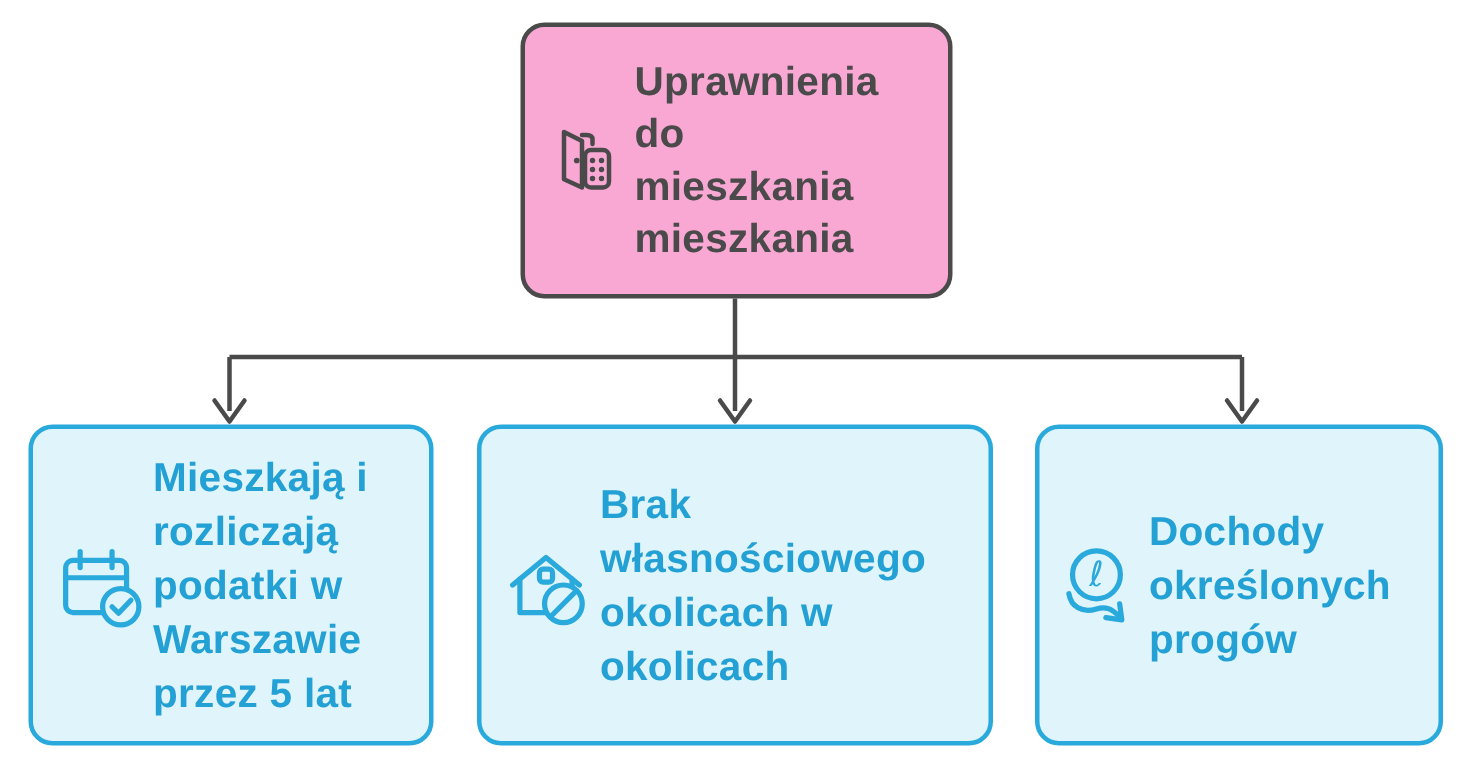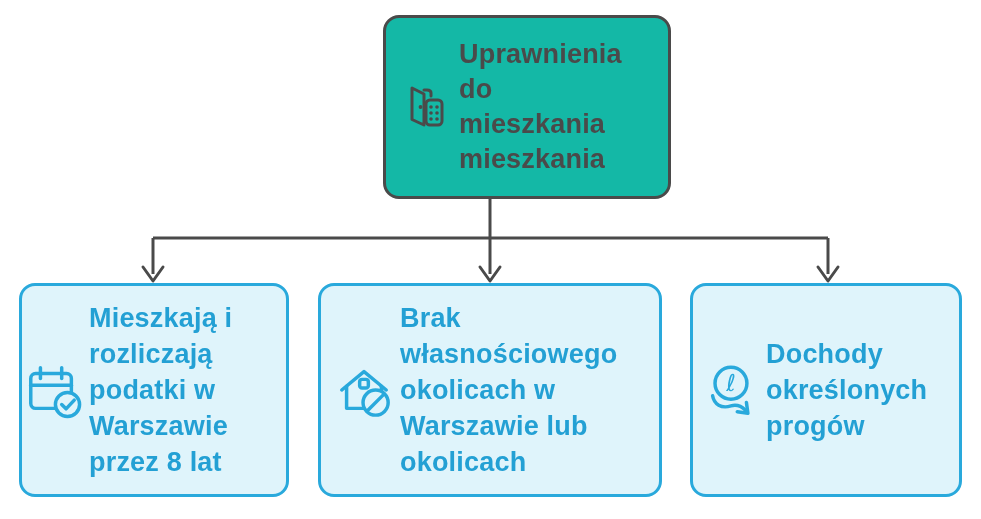--- a/index.html
+++ b/index.html
@@ -2,26 +2,26 @@
 <html><head>
 <meta charset="utf-8">
 <style>
   html,body{margin:0;padding:0;background:#ffffff;}
   body{font-family:"Liberation Sans", sans-serif;}
   .canvas{position:relative;width:981px;height:519px;background:#ffffff;overflow:hidden;}
   .connectors{position:absolute;left:0;top:0;width:981px;height:519px;pointer-events:none;}
   .node{position:absolute;box-sizing:border-box;display:flex;align-items:center;border-radius:16px;}
   .node-root{
     left:347px;top:15px;width:288px;height:184px;
-    background:#14b8a6;border:3px solid #4A4A4A;color:#4A4A4A;
-    padding-left:12px;gap:13px;margin-left:36px;
+    background:#f9a8d4;border:3px solid #4A4A4A;color:#4A4A4A;
+    padding-left:12px;gap:13px;
   }
   .node-child{
     background:#DFF4FB;border:3px solid #29A9DC;color:#23A0D4;
-    top:283px;height:214px;padding-left:2px;gap:7px;
+    top:283px;height:214px;padding-left:15px;gap:7px;
   }
   .node-child-1{left:19px;width:270px;}
   .node-child-2{left:318px;width:344px;padding-left:14px;}
   .node-child-3{left:690px;width:272px;padding-left:8px;}
   .node-label{font-size:27px;line-height:35px;font-weight:600;letter-spacing:0.2px;}
   .node-child .node-label{line-height:36px;}
   .icon{flex:0 0 auto;display:block;}
   .icon-root{width:48px;height:48px;}
   .icon-child{width:58px;height:58px;}
 </style>
@@ -78,40 +78,39 @@
         <path d="M39 7 V18"></path>
         <circle cx="45" cy="45" r="12.5" fill="#DFF4FB"></circle>
         <path d="M39 45 L43.5 49.5 L52 40.5"></path>
       </g>
     </svg>
     <div class="node-label">
         <div>Mieszkają i</div>
         <div>rozliczają</div>
         <div>podatki w</div>
         <div>Warszawie</div>
-        <div>przez 8 lat</div>
+        <div>przez 5 lat</div>
       </div>
   </div>
 
   <div class="node node-child node-child-2">
     <svg class="icon icon-child" viewBox="0 0 60 60" xmlns="http://www.w3.org/2000/svg">
       <g stroke="#29A9DC" stroke-width="3.6" fill="none" stroke-linecap="round" stroke-linejoin="round">
         <path d="M7 30 L30 11 L53 30"></path>
         <path d="M12 26 V49 H30"></path>
         <path d="M48 26 V31"></path>
         <rect x="25.5" y="19" width="9" height="9" rx="2.5"></rect>
         <circle cx="42" cy="43" r="13" fill="#DFF4FB"></circle>
         <path d="M33.8 51.2 L50.2 34.8"></path>
       </g>
     </svg>
     <div class="node-label">
         <div>Brak</div>
         <div>własnościowego</div>
         <div>okolicach w</div>
-        <div>Warszawie lub</div>
         <div>okolicach</div>
       </div>
   </div>
 
   <div class="node node-child node-child-3">
     <svg class="icon icon-child" viewBox="0 0 60 60" xmlns="http://www.w3.org/2000/svg">
       <g stroke="#29A9DC" stroke-width="3.6" fill="none" stroke-linecap="round" stroke-linejoin="round">
         <circle cx="31" cy="23" r="16.5"></circle>
         <path d="M12 36 C13.5 45 21 49.5 31 46.5 C37.5 44.5 41.5 46.5 46 51"></path>
         <path d="M37.5 52.5 L48.5 54 L47 43"></path>

